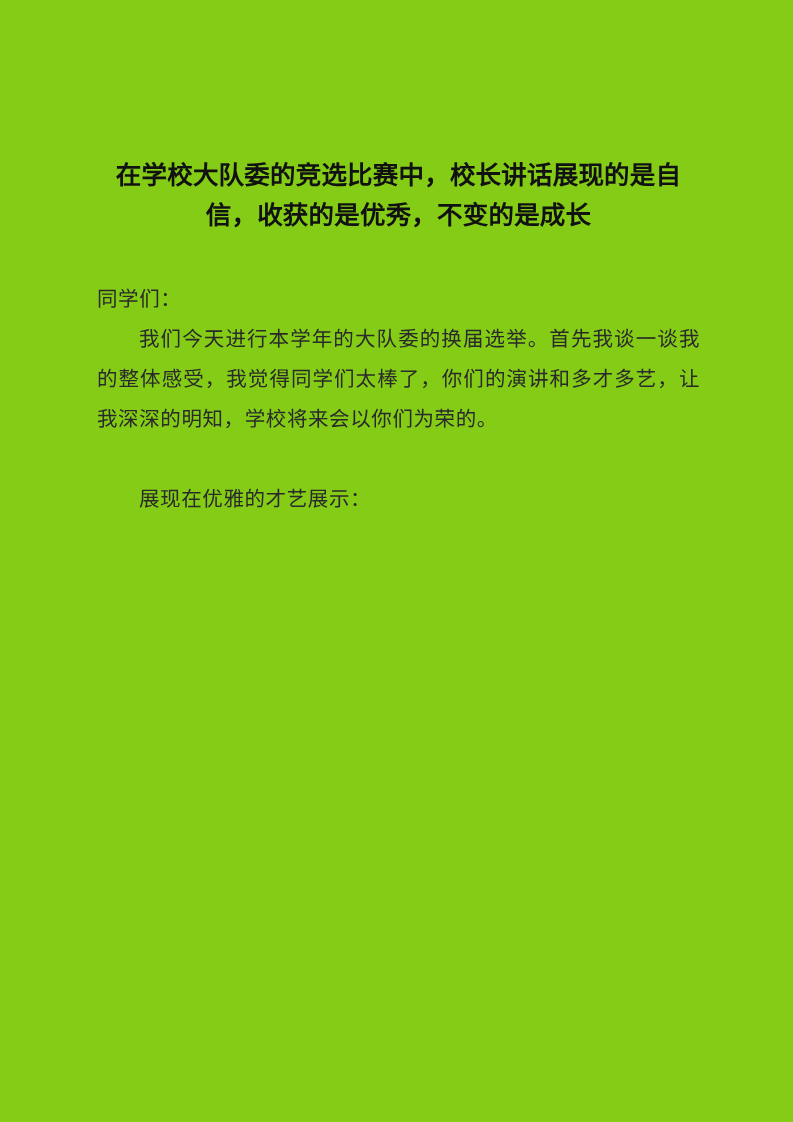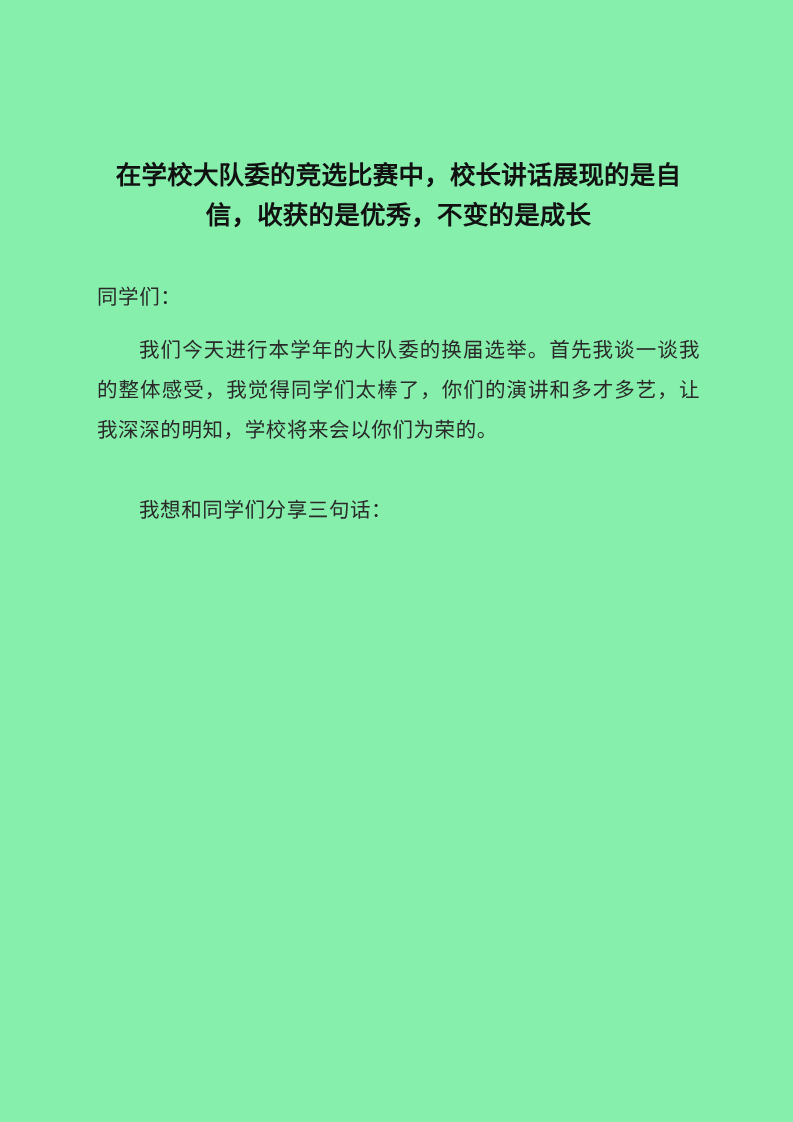--- a/index.html
+++ b/index.html
@@ -18,42 +18,42 @@
   }
 
   .page {
     position: absolute;
     left: 0;
     top: 0;
     width: 793px;
     height: 1122px;
     box-sizing: border-box;
     padding: 155px 93px 0 97px;
-    background: #86efac;
+    background: #84cc16;
   }
 
   .doc-title {
     font-family: "DejaVu Serif", "Liberation Serif", serif;
     font-weight: 700;
     font-size: 25.5px;
     line-height: 40px;
     text-align: center;
     letter-spacing: 0.2px;
     margin: 0 0 0 0;
     color: #111111;
     text-rendering: optimizeLegibility;
   }
 
   .body-block {
     margin-top: 44px;
   }
 
   p.para {
-    margin: 13px 0 0 0;
-    font-family: Liberation Mono, monospace;
+    margin: 0 0 0 0;
+    font-family: Liberation Sans, sans-serif;
     font-size: 20.5px;
     line-height: 40px;
     text-align: justify;
     text-justify: inter-ideograph;
     letter-spacing: 0.6px;
     color: #2a2a2a;
     word-break: break-all;
   }
 
   p.indent {
@@ -74,19 +74,19 @@
 <div class="page">
 
   <h1 class="doc-title">在学校大队委的竞选比赛中，校长讲话展现的是自信，收获的是优秀，不变的是成长</h1>
 
   <div class="body-block">
 
     <p class="para salutation">同学们：</p>
 
     <p class="para indent">我们今天进行本学年的大队委的换届选举。首先我谈一谈我的整体感受，我觉得同学们太棒了，你们的演讲和多才多艺，让我深深的明知，学校将来会以你们为荣的。</p>
 
-    <p class="para indent gap">我想和同学们分享三句话：</p>
+    <p class="para indent gap">展现在优雅的才艺展示：</p>
 
 
 
 
   </div>
 </div>
 
 </body></html>

